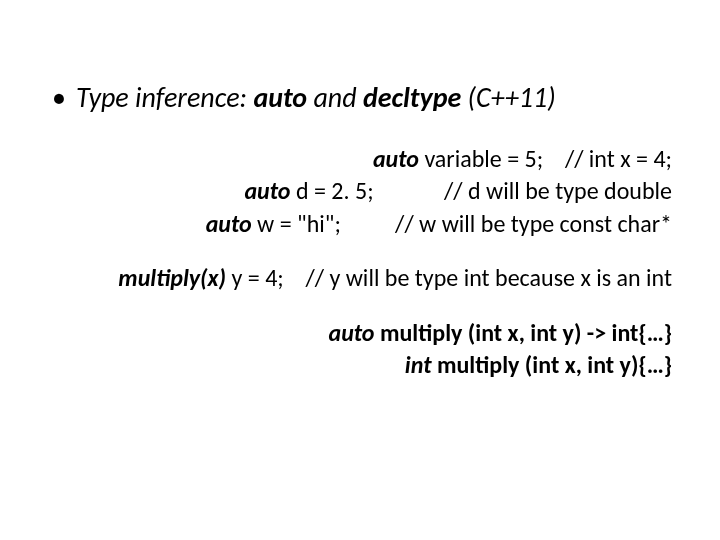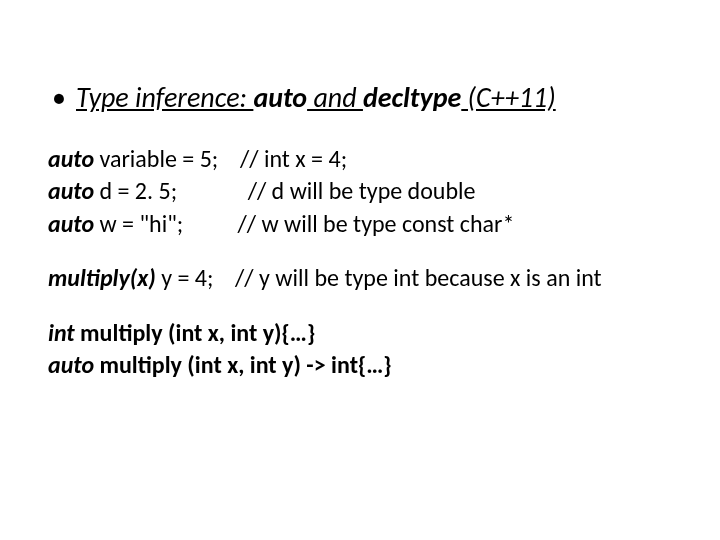--- a/index.html
+++ b/index.html
@@ -24,28 +24,28 @@
     position: relative;
     font-style: italic;
   }
   .heading::before {
     content: "•";
     position: absolute;
     left: 4px;
     top: 0;
     font-style: normal;
   }
-  .heading .plain { font-style: italic; font-weight: normal; text-decoration: underline; }
+  .heading .plain { font-style: italic; font-weight: normal; }
   .heading .kw { font-style: italic; font-weight: bold; }
   .block {
     font-size: 24px;
     line-height: 1.35;
     margin-bottom: 22px;
   }
-  .row { white-space: pre; }
+  .row { white-space: pre; text-align: right; }
   .b { font-weight: bold; }
   .bi { font-weight: bold; font-style: italic; }
 </style>
 </head>
 <body>
 
 <div class="slide">
 
   <div class="heading">
     <span class="plain">Type inference: </span><span class="kw">auto</span><span class="plain">  and </span><span class="kw">decltype</span><span class="plain"> (C++11)</span>
@@ -55,17 +55,17 @@
     <div class="row"><span class="bi">auto</span><span> variable = 5;    // int x = 4;</span></div>
     <div class="row"><span class="bi">auto</span><span> d = 2. 5;             // d will be type double</span></div>
     <div class="row"><span class="bi">auto</span><span> w = "hi";          // w will be type const char*</span></div>
   </div>
 
   <div class="block">
     <div class="row"><span class="bi">multiply(x)</span><span> y = 4;    // y will be type int because x is an int</span></div>
   </div>
 
   <div class="block">
+    <div class="row b"><span class="bi">auto</span><span> multiply (int x, int y) -&gt; int{…}</span></div>
     <div class="row b"><span class="bi">int</span><span> multiply (int x, int y){…}</span></div>
-    <div class="row b"><span class="bi">auto</span><span> multiply (int x, int y) -&gt; int{…}</span></div>
   </div>
 
 </div>
 
 </body></html>

